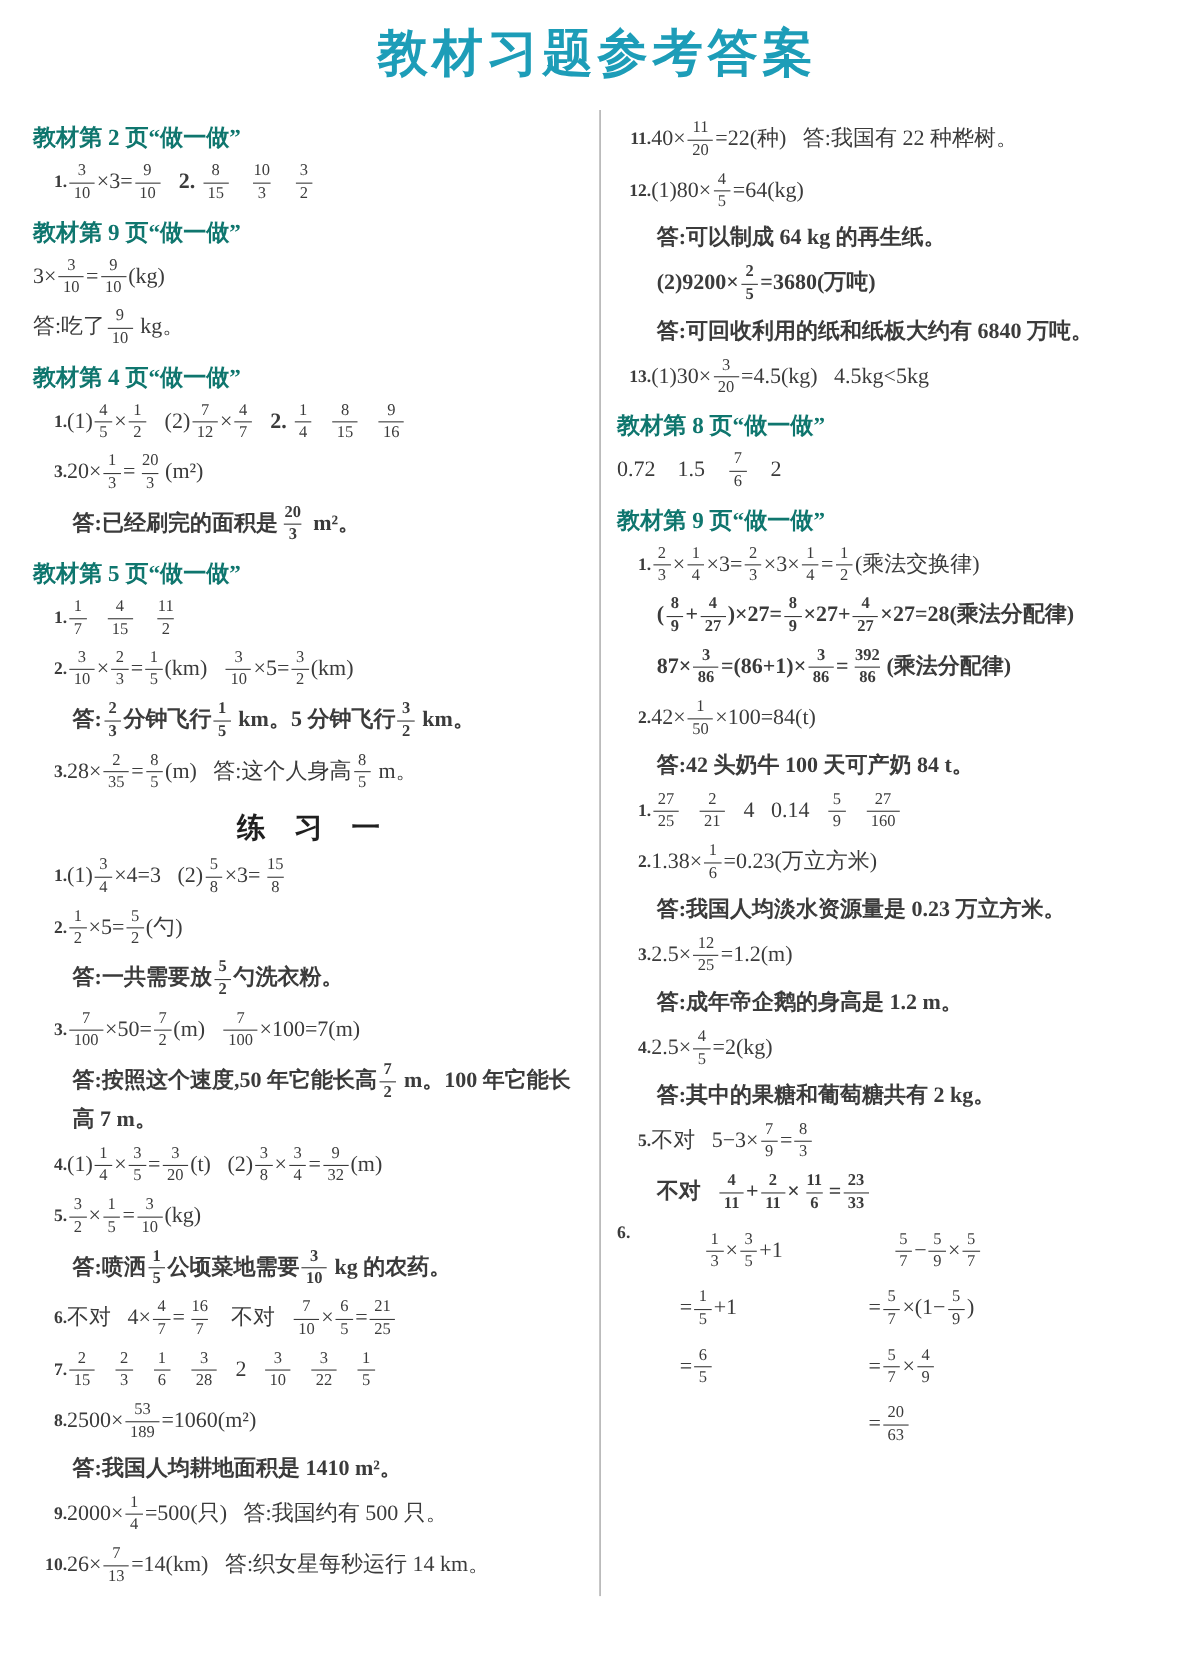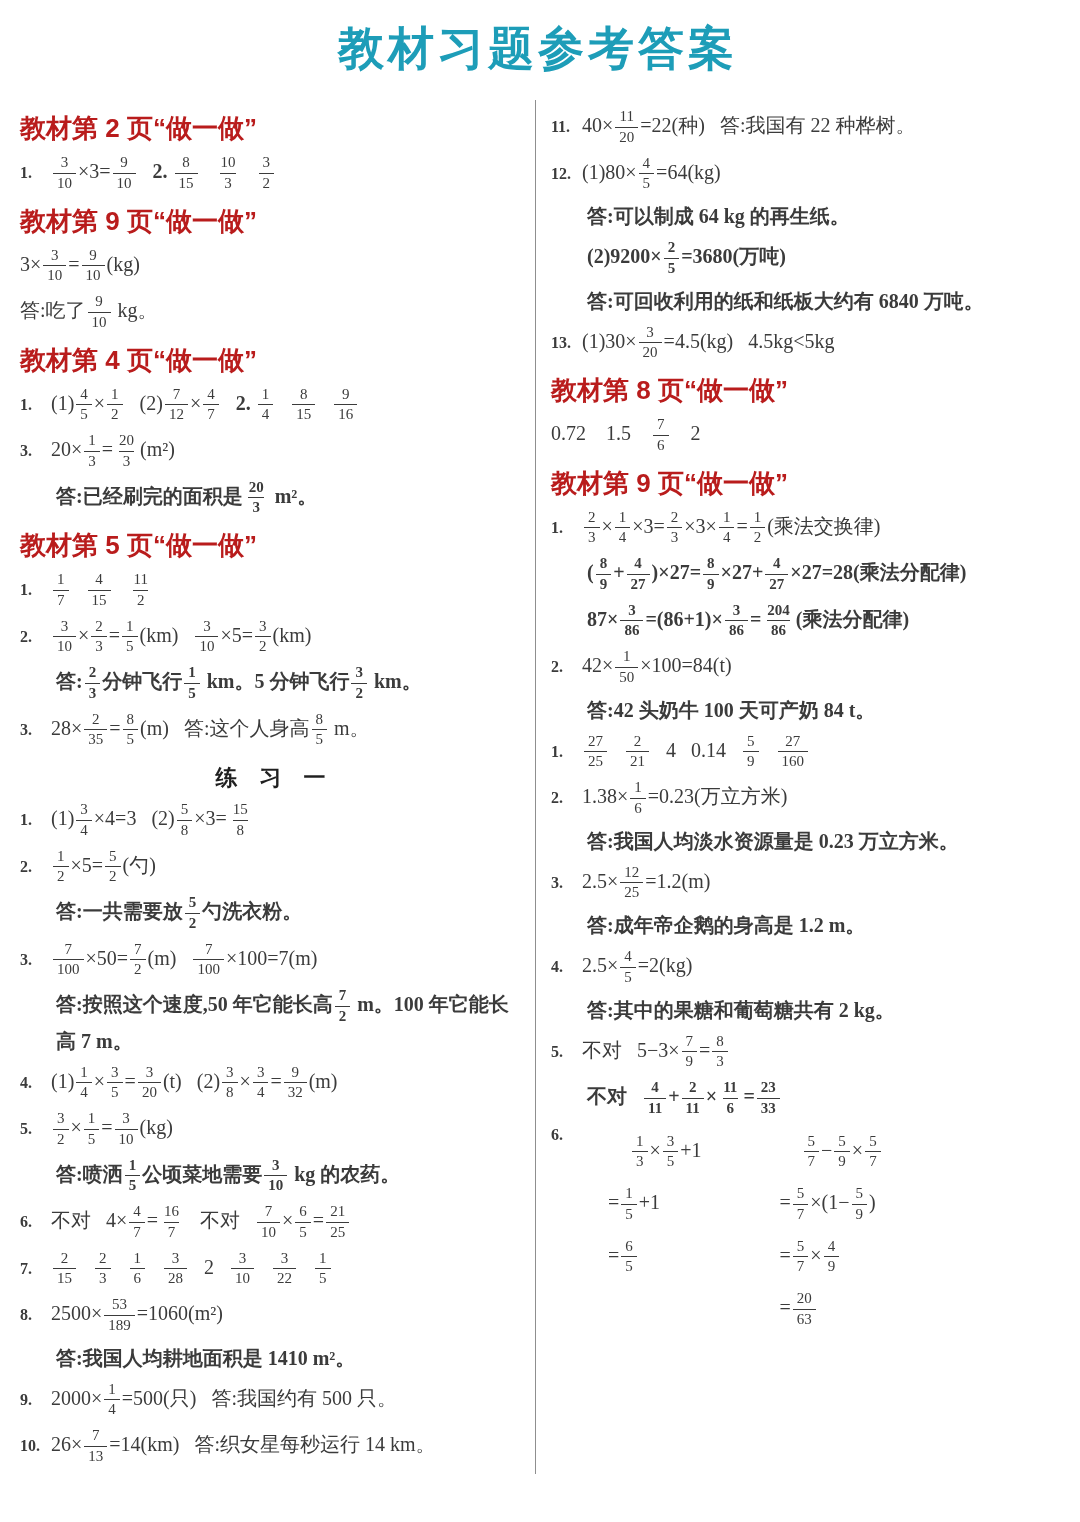--- a/index.html
+++ b/index.html
@@ -1,32 +1,32 @@
 <!DOCTYPE html>
 <html><head>
 <meta charset="utf-8">
 <style>
   html,body{margin:0;padding:0;background:#ffffff;}
   body{font-family:"Liberation Serif","DejaVu Serif",serif;color:#3b3b3b;}
   .page{width:1080px;height:1522px;box-sizing:border-box;background:#fff;
-        padding:12px 24px 8px 20px;overflow:hidden;}
+        padding:12px 24px 8px 30px;overflow:hidden;}
   .title{text-align:center;font-weight:bold;font-size:46px;letter-spacing:4px;
          margin:6px 0 20px 0;font-family:"Liberation Sans","DejaVu Sans",sans-serif;}
   .columns{display:flex;align-items:stretch;}
   .col{box-sizing:border-box;}
   .col-left{width:515px;padding-right:14px;flex-shrink:0;}
   .divider{width:1px;background:#8f8f8f;flex-shrink:0;}
   .col-right{flex:1;padding-left:15px;min-width:0;}
-  .heading{font-weight:bold;font-size:26px;color:#b91c1c;margin:11px 0 5px 0;
-           font-family:Liberation Sans, sans-serif;}
-  .center-heading{text-align:center;font-weight:bold;font-size:22px;color:#1f1f1f;
+  .heading{font-weight:bold;font-size:21px;color:#0f766e;margin:11px 0 5px 0;
+           font-family:Liberation Serif, serif;}
+  .center-heading{text-align:center;font-weight:bold;font-size:26px;color:#1f1f1f;
            margin:14px 0 8px 0;font-family:"Liberation Sans","DejaVu Sans",sans-serif;}
   .line{display:flex;align-items:center;margin:8px 0;}
   .line .num{font-weight:bold;min-width:31px;flex-shrink:0;
-             font-family:"Liberation Serif","DejaVu Serif",serif;}
+             font-family:"Liberation Serif","DejaVu Serif",serif;text-align:right;}
   .line .content{flex:1;white-space:pre-wrap;word-break:break-word;
                  font-size:20px;line-height:30px;min-width:0;}
   .line.indent{padding-left:36px;font-weight:bold;}
   .inline-num{font-weight:bold;}
   .frac{display:inline-flex;flex-direction:column;align-items:center;text-align:center;
         vertical-align:middle;margin:1px 2px;font-size:15px;line-height:1.05;}
   .frac .fn{padding:0 4px 2px 4px;}
   .frac .fd{border-top:1.5px solid #3b3b3b;padding:2px 4px 0 4px;}
   .work{display:flex;align-items:flex-start;margin:8px 0;}
   .work .num{font-weight:bold;min-width:31px;flex-shrink:0;}
@@ -165,21 +165,21 @@
         </div>
         <div class="heading">教材第 9 页“做一做”</div>
         <div class="line">
           <span class="num">1.</span>
           <span class="content"><span class="frac"><span class="fn">2</span><span class="fd">3</span></span>×<span class="frac"><span class="fn">1</span><span class="fd">4</span></span>×3=<span class="frac"><span class="fn">2</span><span class="fd">3</span></span>×3×<span class="frac"><span class="fn">1</span><span class="fd">4</span></span>=<span class="frac"><span class="fn">1</span><span class="fd">2</span></span>(乘法交换律)</span>
         </div>
         <div class="line indent">
           <span class="content">(<span class="frac"><span class="fn">8</span><span class="fd">9</span></span>+<span class="frac"><span class="fn">4</span><span class="fd">27</span></span>)×27=<span class="frac"><span class="fn">8</span><span class="fd">9</span></span>×27+<span class="frac"><span class="fn">4</span><span class="fd">27</span></span>×27=28(乘法分配律)</span>
         </div>
         <div class="line indent">
-          <span class="content">87×<span class="frac"><span class="fn">3</span><span class="fd">86</span></span>=(86+1)×<span class="frac"><span class="fn">3</span><span class="fd">86</span></span>=<span class="frac"><span class="fn">204</span><span class="fd">86</span></span>(乘法分配律)</span>
+          <span class="content">87×<span class="frac"><span class="fn">3</span><span class="fd">86</span></span>=(86+1)×<span class="frac"><span class="fn">3</span><span class="fd">86</span></span>=<span class="frac"><span class="fn">392</span><span class="fd">86</span></span>(乘法分配律)</span>
         </div>
         <div class="line">
           <span class="num">2.</span>
           <span class="content">42×<span class="frac"><span class="fn">1</span><span class="fd">50</span></span>×100=84(t)</span>
         </div>
         <div class="line indent">
           <span class="content">答:42 头奶牛 100 天可产奶 84 t。</span>
         </div>
         <div class="line">
           <span class="num">1.</span>

